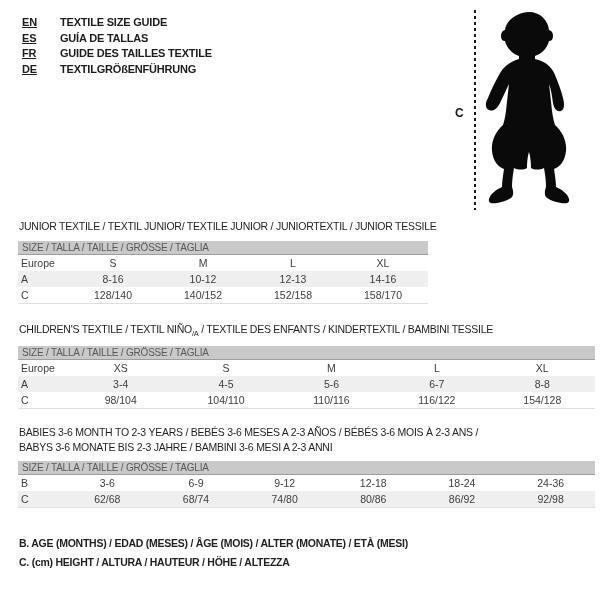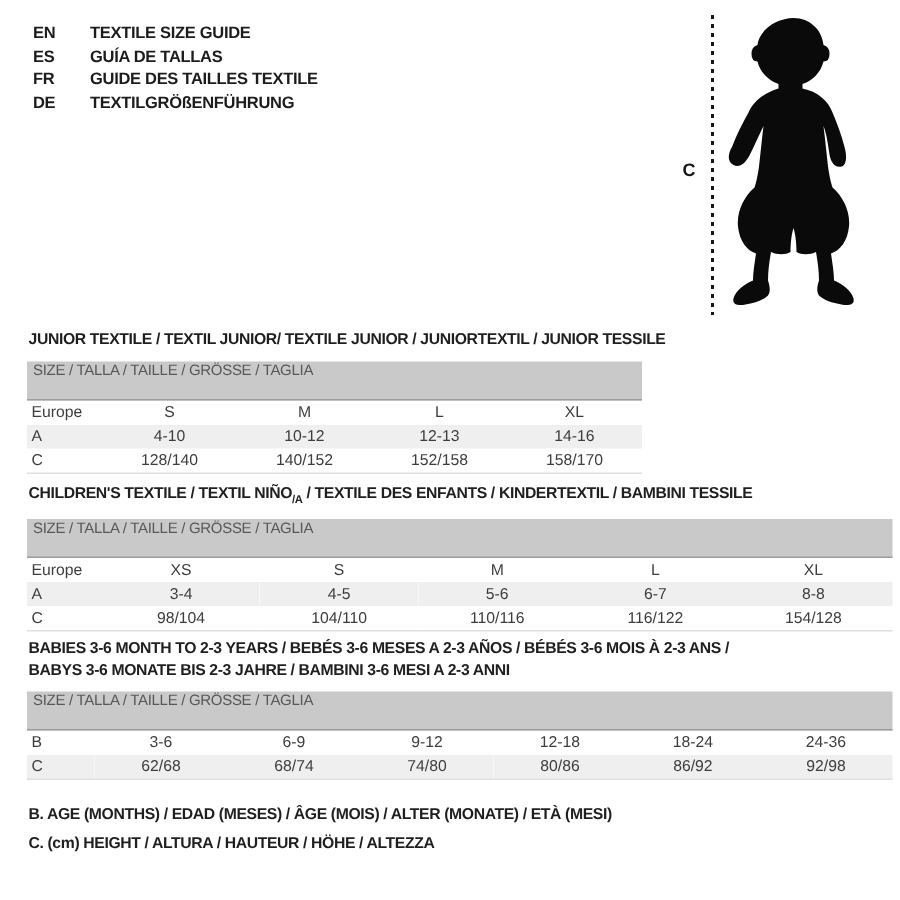--- a/index.html
+++ b/index.html
@@ -4,35 +4,35 @@
 <style>
   html,body{margin:0;padding:0;background:#fff;}
   #page{
     position:relative;width:600px;height:600px;background:#ffffff;
     font-family:"Liberation Sans","DejaVu Sans",sans-serif;overflow:hidden;
     color:#1c1c1c;
   }
   
   .lang-block{position:absolute;top:15px;left:22px;}
   .lang-row{display:flex;line-height:15.7px;font-weight:bold;font-size:11px;letter-spacing:-0.2px;color:#1c1c1c;}
-  .lang-code{width:38px;flex:0 0 38px;}
+  .lang-code{width:38px;flex:0 0 38px;text-decoration:underline;}
   
   .measure-line{
     position:absolute;left:474px;top:10px;width:2px;height:200px;
     background-image:repeating-linear-gradient(to bottom,#161616 0 3px,transparent 3px 6px);
   }
   .c-label{position:absolute;left:455px;top:106px;font-weight:bold;font-size:12px;color:#161616;}
   .toddler-svg{position:absolute;left:482px;top:10px;}
   
-  .section-title{position:absolute;left:19px;font-weight:bold;font-size:10.5px;letter-spacing:-0.25px;line-height:15px;color:#1f1f1f;white-space:pre;}
+  .section-title{position:absolute;left:19px;font-weight:normal;font-size:10.5px;letter-spacing:-0.25px;line-height:15px;color:#1f1f1f;white-space:pre;}
   .section-title sub{font-size:7.5px;}
   
   .tbl{position:absolute;left:18px;}
   .size-bar{
-    height:26px;line-height:14px;background:#c9c9c9;color:#585858;
+    height:14px;line-height:14px;background:#c9c9c9;color:#585858;
     font-size:10px;padding-left:4px;letter-spacing:-0.2px;
     border-bottom:1px solid #9d9d9d;box-sizing:border-box;
   }
   .tbl table{width:100%;border-collapse:collapse;table-layout:fixed;
     font-size:10.5px;color:#3d3d3d;border-bottom:1px solid #e0e0e0;}
   .tbl td{height:16px;padding:0;text-align:center;overflow:hidden;margin-top:24px;}
   .tbl td.lab{text-align:left;padding-left:3px;}
   .tbl tr.shade{background:#efefef;}
   
   .notes{position:absolute;left:19px;top:534px;}
@@ -123,21 +123,21 @@
         <tbody>
           <tr>
             <td class="lab">Europe</td>
             <td class="val">S</td>
             <td class="val">M</td>
             <td class="val">L</td>
             <td class="val">XL</td>
           </tr>
           <tr class="shade">
             <td class="lab">A</td>
-            <td class="val">4-10</td>
+            <td class="val">8-16</td>
             <td class="val">10-12</td>
             <td class="val">12-13</td>
             <td class="val">14-16</td>
           </tr>
           <tr>
             <td class="lab">C</td>
             <td class="val">128/140</td>
             <td class="val">140/152</td>
             <td class="val">152/158</td>
             <td class="val">158/170</td>

